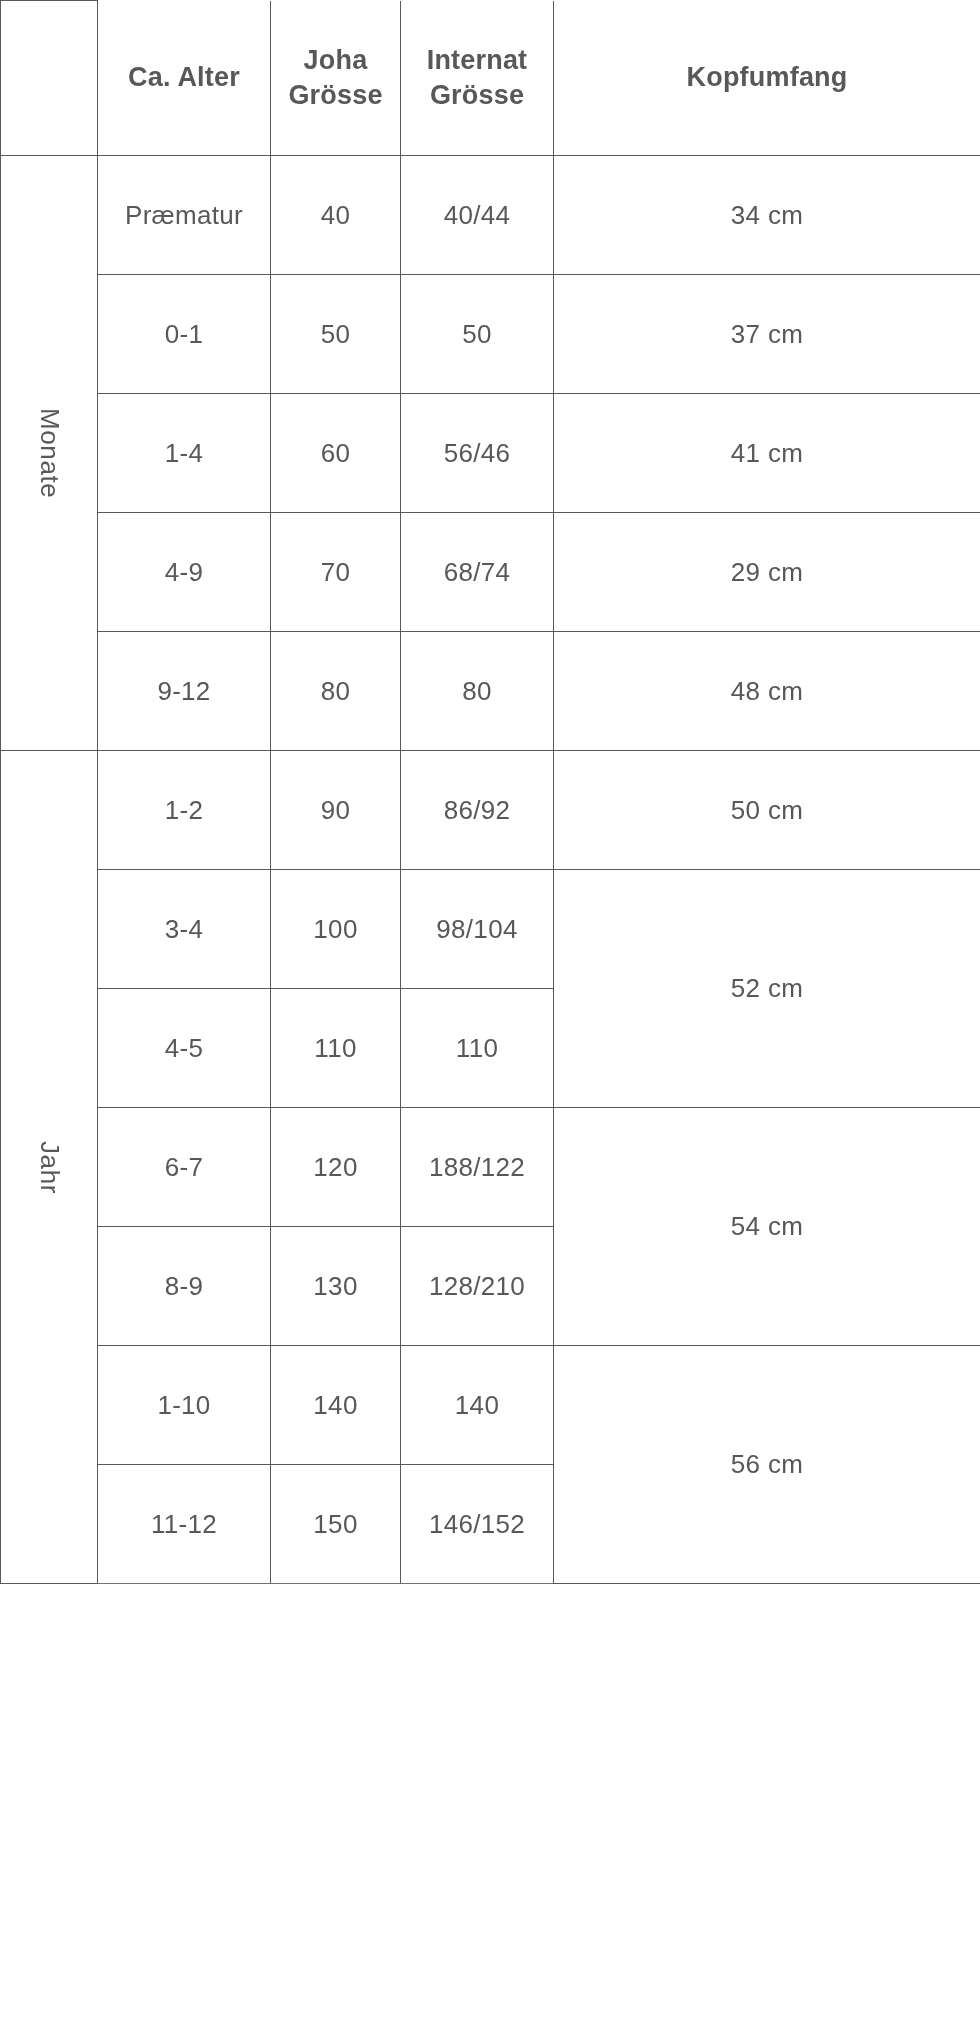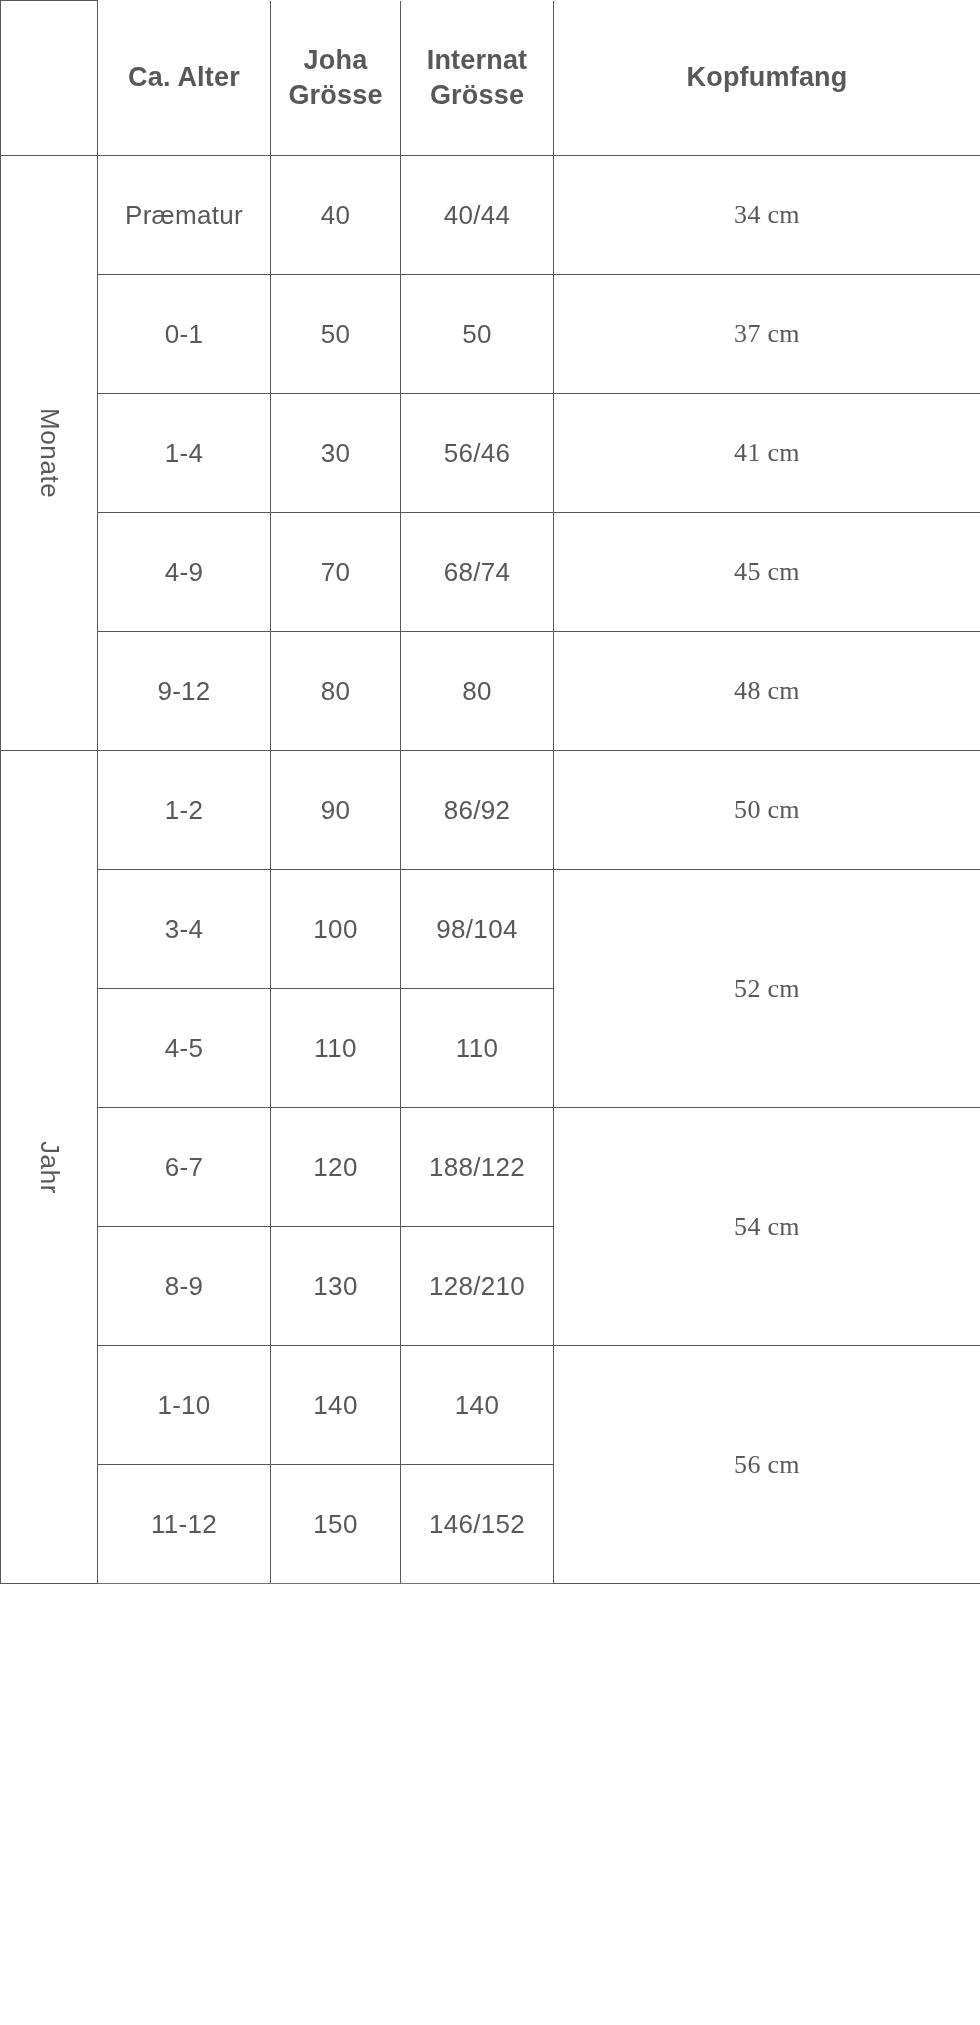--- a/index.html
+++ b/index.html
@@ -81,21 +81,21 @@
     display: block;
     writing-mode: vertical-rl;
     transform: none;
     font-size: 26px;
     letter-spacing: 0.6px;
     color: #58585a;
     white-space: nowrap;
     margin: 0 auto;
   }
 
-  td.head-cell { border-right: 0; font-family: Liberation Serif, serif; }
+  td.head-cell { border-right: 0; }
 
   
   tr.data-row:last-child td { border-bottom: 1px solid #737373; }
 </style>
 </head>
 <body>
 
 <div id="size-chart">
 
   <table class="size-table">
@@ -131,30 +131,30 @@
 
       <tr class="data-row">
         <td>0-1</td>
         <td>50</td>
         <td>50</td>
         <td class="head-cell">37 cm</td>
       </tr>
 
       <tr class="data-row">
         <td>1-4</td>
-        <td>30</td>
+        <td>60</td>
         <td>56/46</td>
         <td class="head-cell">41 cm</td>
       </tr>
 
       <tr class="data-row">
         <td>4-9</td>
         <td>70</td>
         <td>68/74</td>
-        <td class="head-cell">45 cm</td>
+        <td class="head-cell">29 cm</td>
       </tr>
 
       <tr class="data-row">
         <td>9-12</td>
         <td>80</td>
         <td>80</td>
         <td class="head-cell">48 cm</td>
       </tr>
 
       <tr class="data-row">

